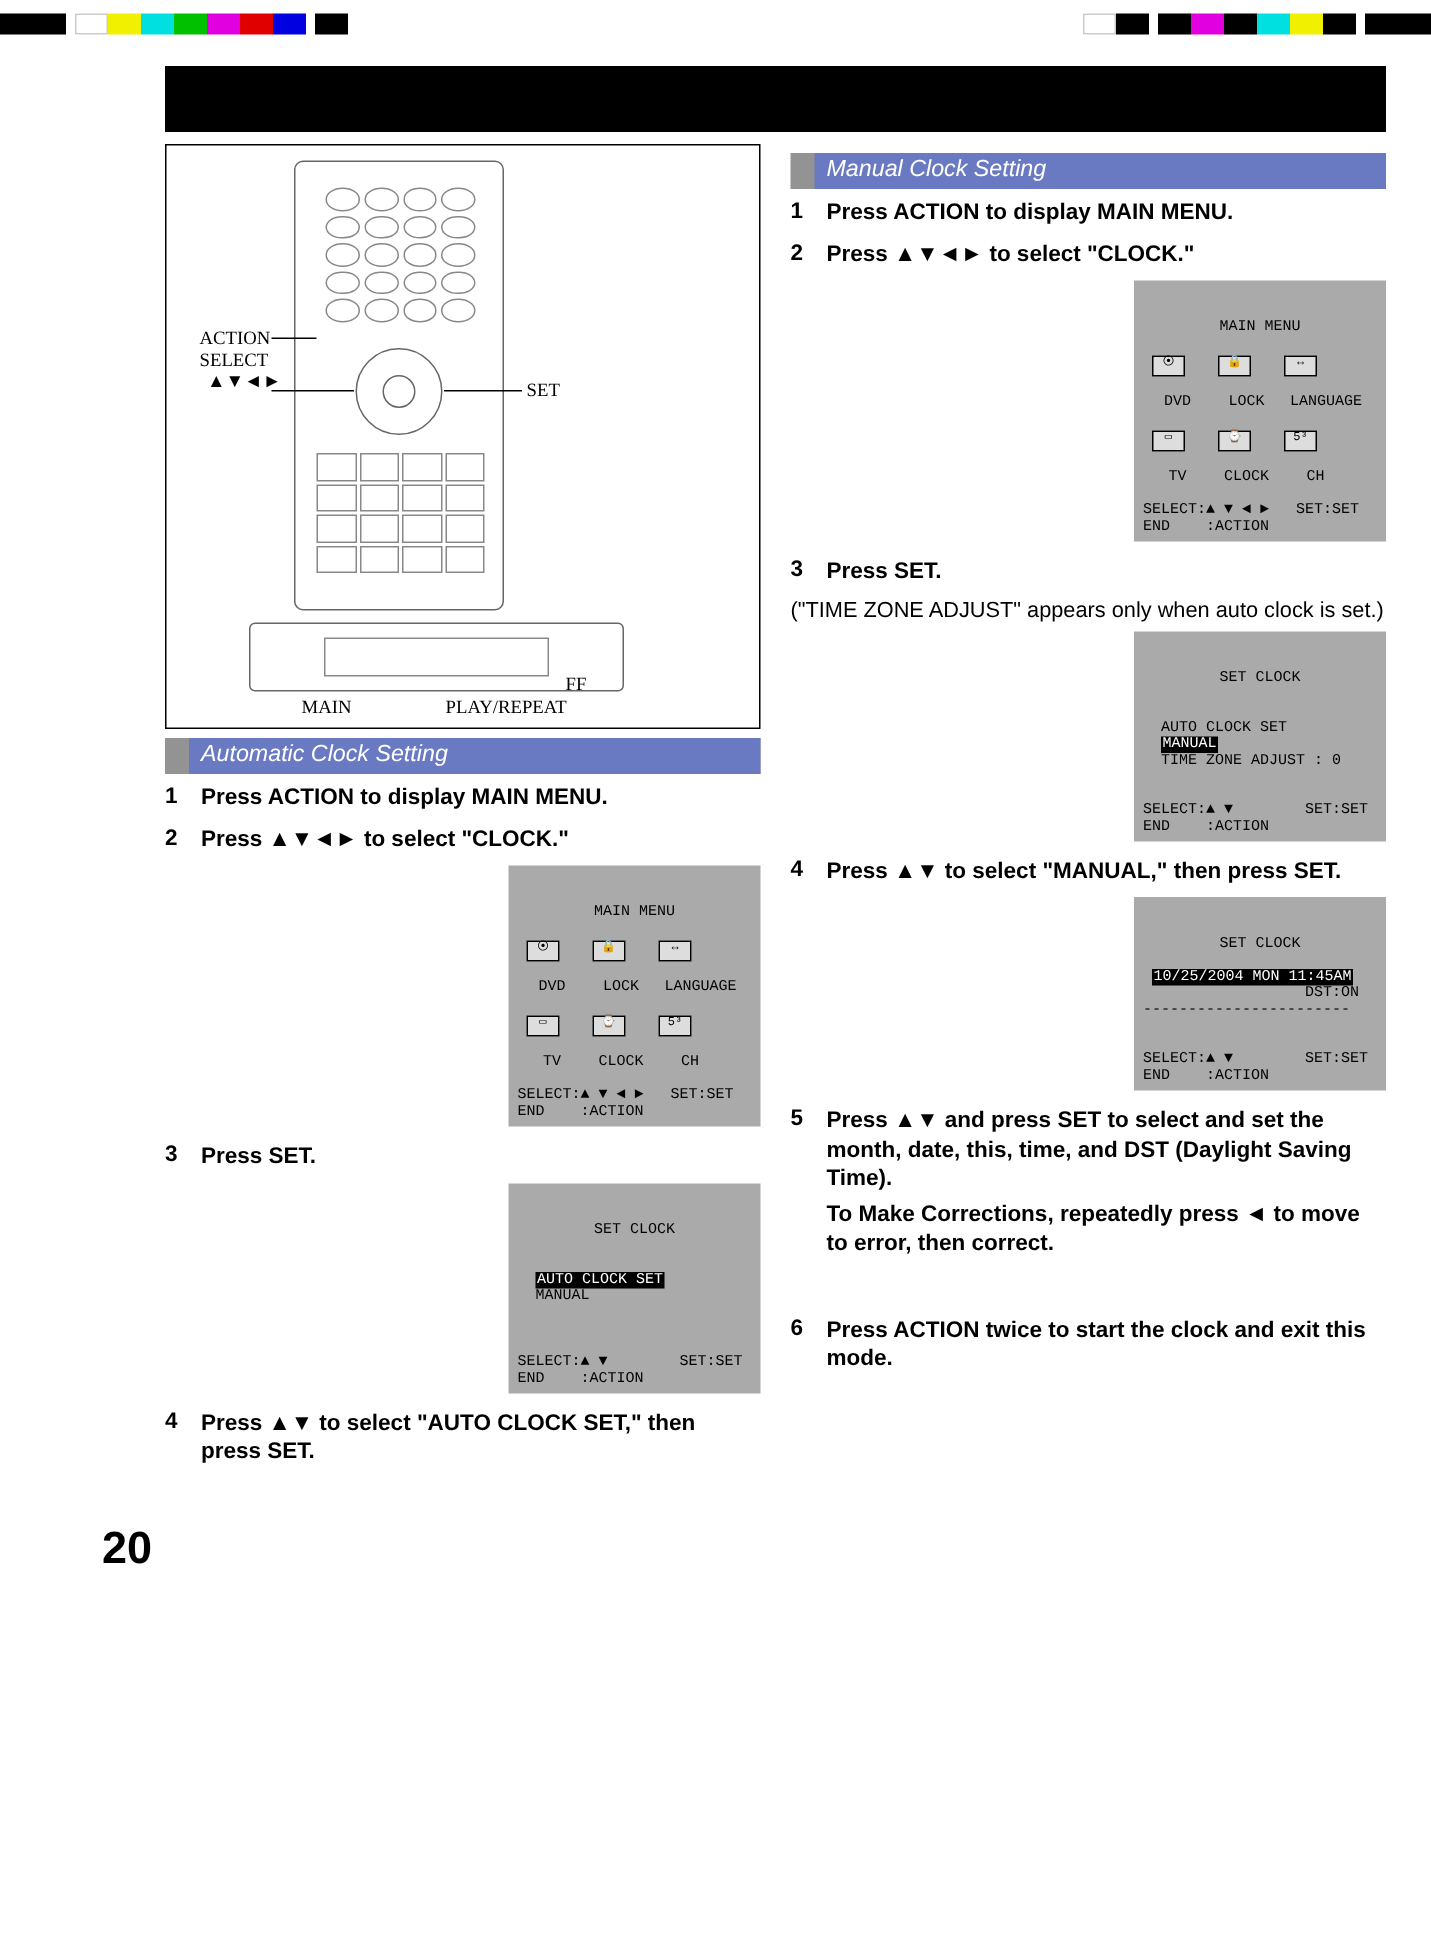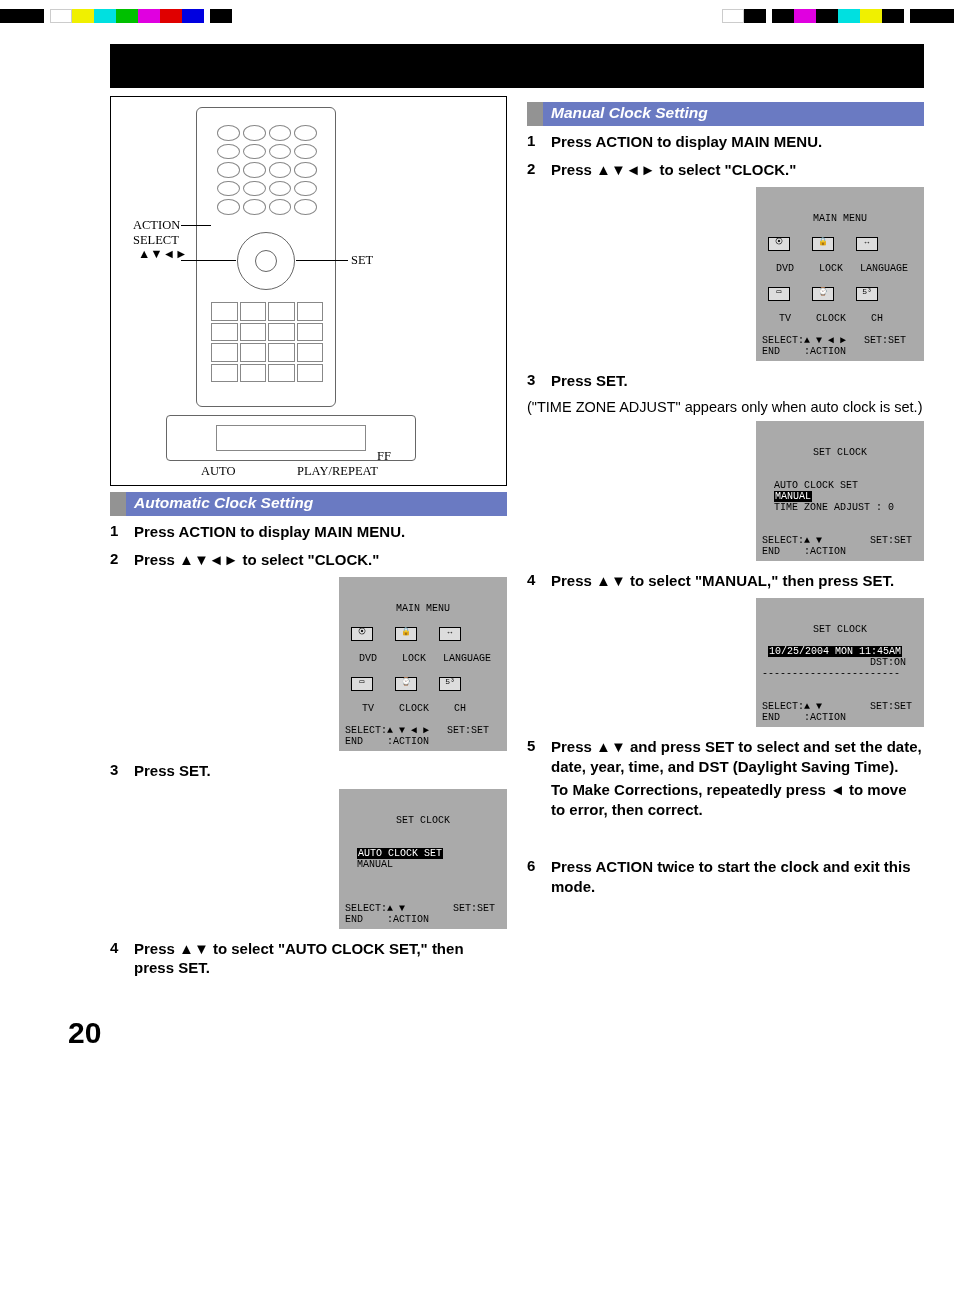--- a/index.html
+++ b/index.html
@@ -123,21 +123,21 @@
     display:flex;
     align-items:stretch;
     margin: 6px 0;
     height: 24px;
   }
   .section-header .stub{ width:16px;}
   .section-header .titlebox{
     background:#6a7ac2;
     flex:1;
     color:#fff;
-    font-weight:bold;
+    font-weight:normal;
     font-size:15.5px;
     padding:2px 8px;
     font-style: italic;
   }
 
   .step {
     display:flex;
     gap:10px;
     margin:4px 0 8px 0;
     font-size:15px;
@@ -267,21 +267,21 @@
           <div></div>
           <div></div>
       </div>
       <div class="tvbox"></div>
       <div class="tvbox-inner"></div>
       <span class="label lbl-action">ACTION</span>
       <span class="label lbl-select1">SELECT</span>
       <span class="label lbl-select2 arrows">▲▼◄►</span>
       <span class="label lbl-set">SET</span>
       <span class="label lbl-ff">FF</span>
-      <span class="label lbl-power">AUTO</span>
+      <span class="label lbl-power">MAIN</span>
       <span class="label lbl-play">PLAY/REPEAT</span>
       <div class="ptrline" style="top:128px;left:70px;width:30px;"></div>
       <div class="ptrline" style="top:163px;left:70px;width:55px;"></div>
       <div class="ptrline" style="top:163px;left:185px;width:52px;"></div>
     </div>
 
     <div class="section-header">
       <div class="stub"></div>
       <div class="titlebox">Automatic Clock Setting</div>
     </div>
@@ -372,21 +372,21 @@
         <div style="text-align:center">SET CLOCK</div>
  <span class="hl">10/25/2004 MON 11:45AM</span>
                   <span>DST:ON</span>
 -----------------------
 
 
 <div>SELECT:▲ ▼        SET:SET</div><div>END    :ACTION</div></div>
 
     <div class="step">
       <span class="num">5</span>
-      <span class="txt arrows">Press ▲▼ and press SET to select and set the date, date, year, time, and DST (Daylight Saving Time).</span>
+      <span class="txt arrows">Press ▲▼ and press SET to select and set the month, date, this, time, and DST (Daylight Saving Time).</span>
     </div>
     <div class="step" style="margin-top:-4px;">
       <span class="num"></span>
       <span class="txt arrows">To Make Corrections, repeatedly press ◄ to move to error, then correct.</span>
     </div>
 
     <div style="height:26px;"></div>
 
     <div class="step">
       <span class="num">6</span>

